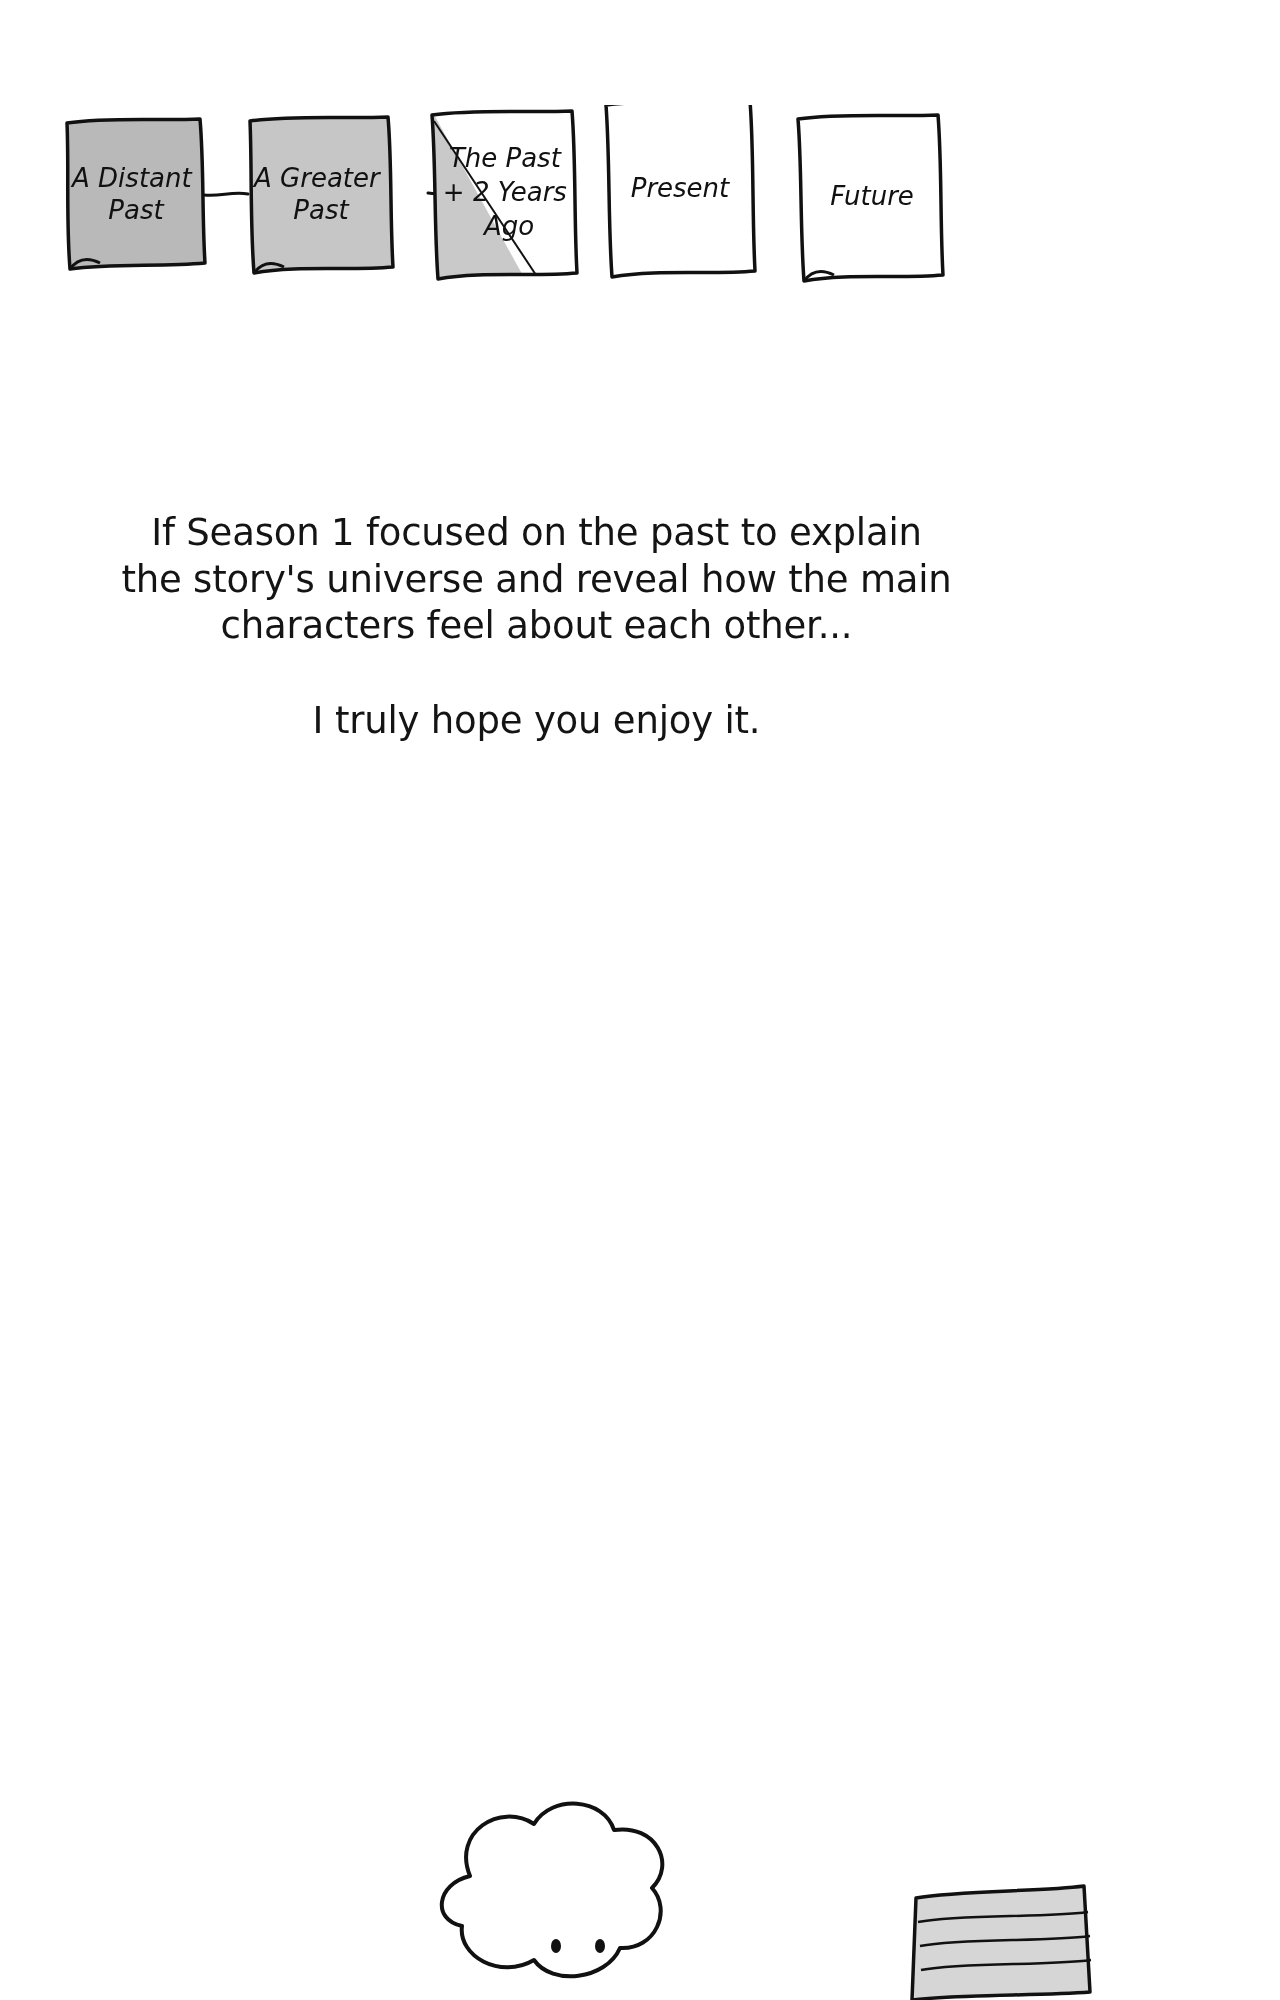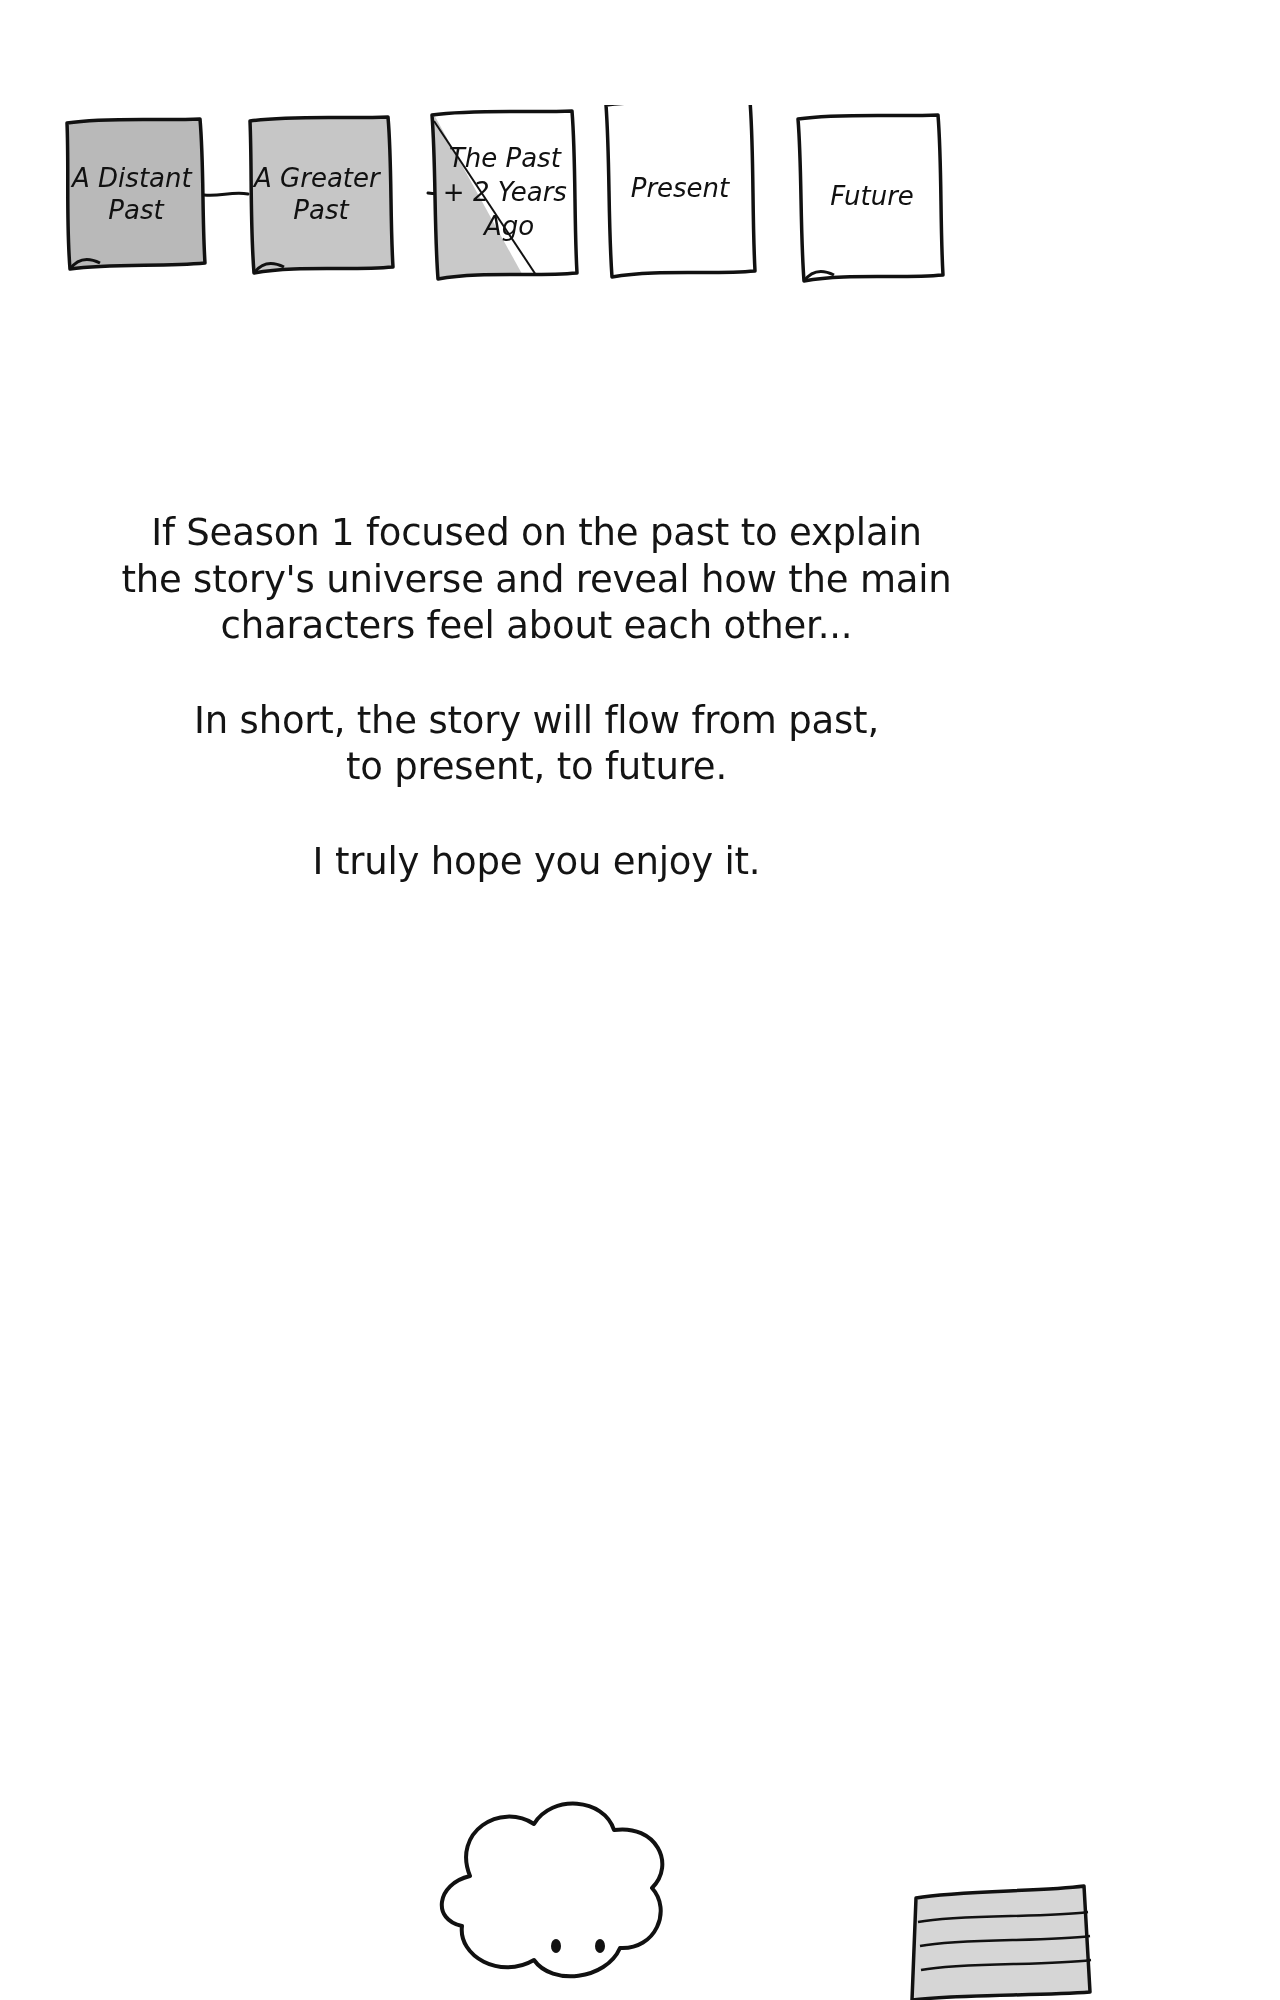--- a/index.html
+++ b/index.html
@@ -132,22 +132,20 @@
         <path d="M744 176 C 752 165, 762 164, 774 170" fill="none" stroke="#111" stroke-width="3"></path>
         <text class="node-label" x="812" y="100" text-anchor="middle">Future</text>
       </g>
     </svg>
   </div>
 
   <div class="narration">
     <p class="para">If Season 1 focused on the past to explain
 the story's universe and reveal how the main
 characters feel about each other...</p>
-    <p class="para">In short, the story will flow from past,
-to present, to future.</p>
     <p class="para">I truly hope you enjoy it.</p>
   </div>
 
   <div class="doodles">
     <svg width="1280" height="220" viewBox="0 0 1280 220" xmlns="http://www.w3.org/2000/svg">
 
       <g>
         <path d="M470 96
                  C 452 52, 500 22, 534 44
                  C 552 14, 604 18, 614 50

